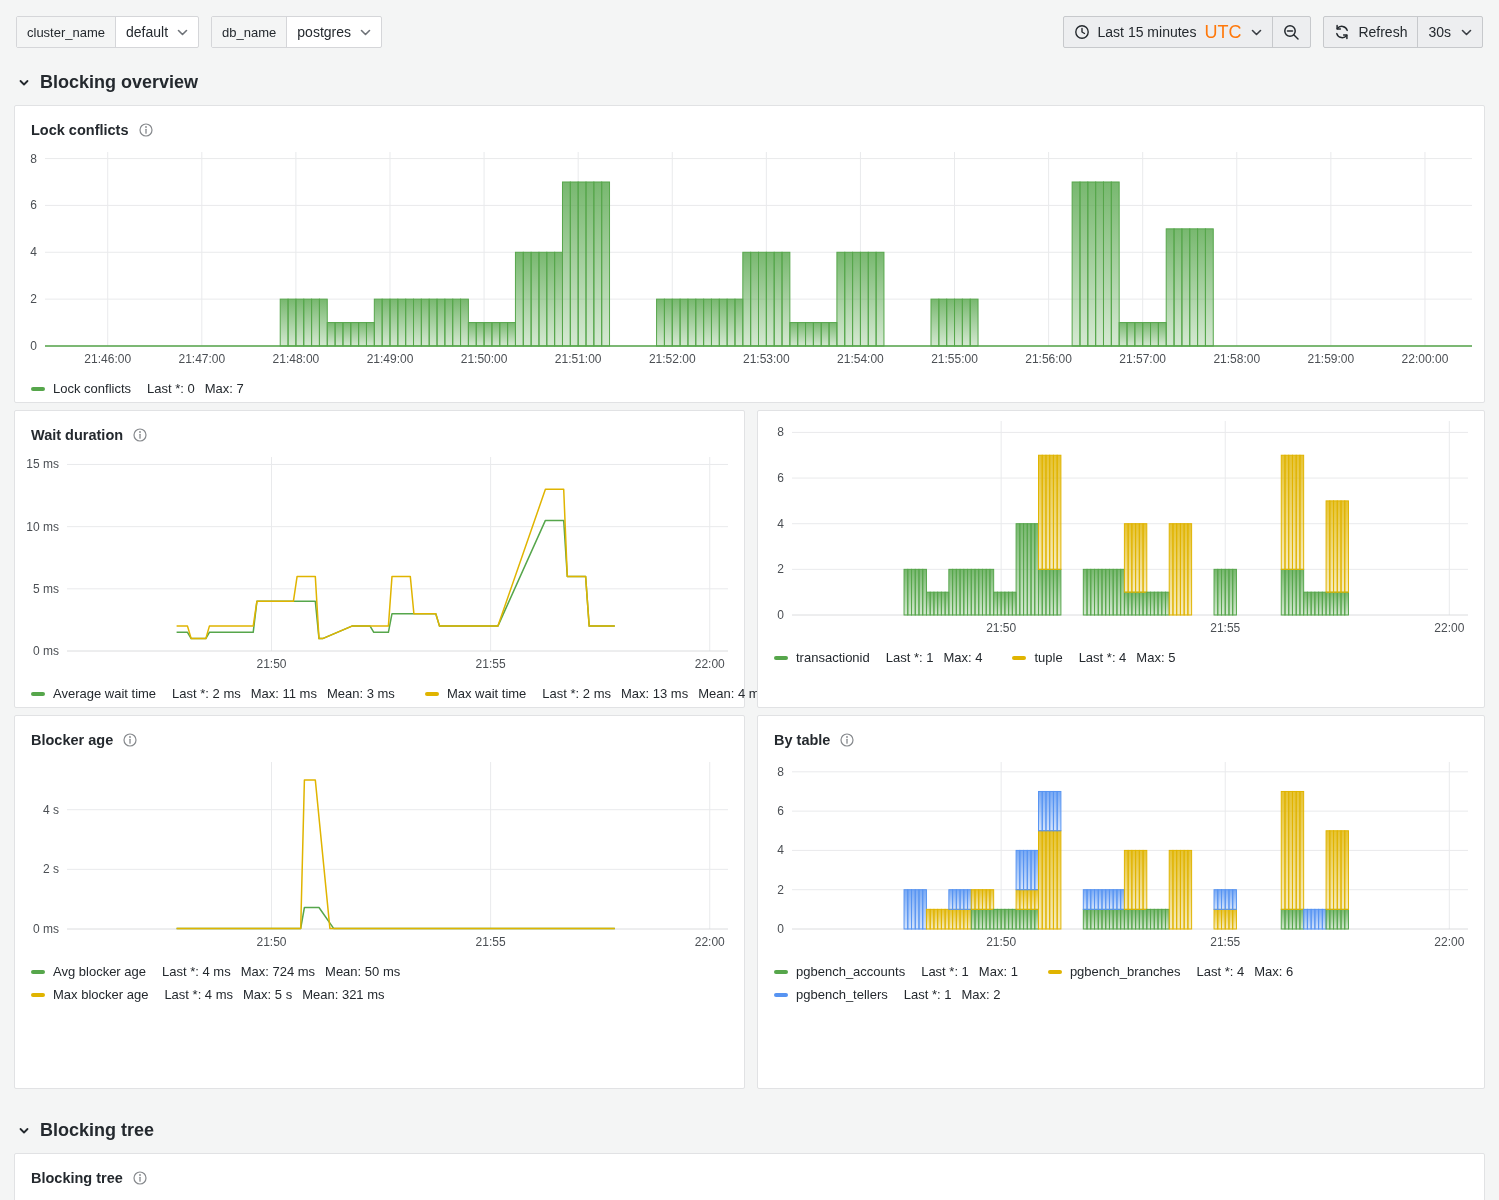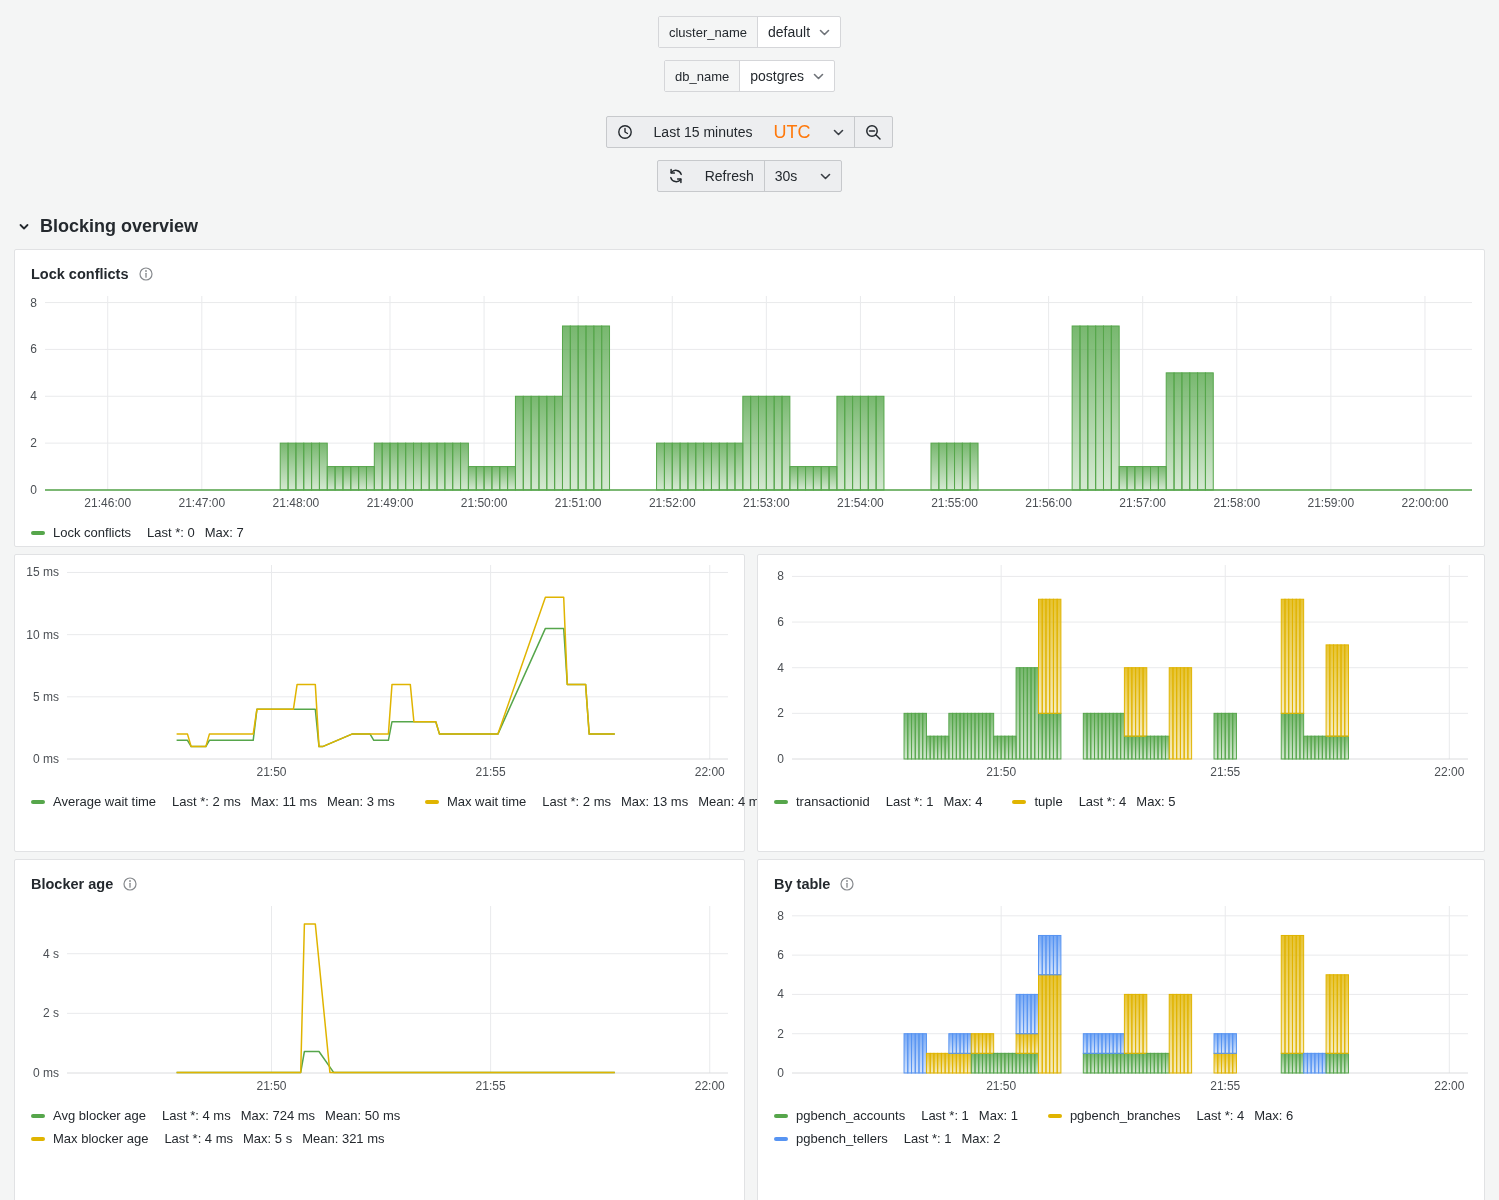--- a/index.html
+++ b/index.html
@@ -3,27 +3,27 @@
 <meta charset="utf-8">
 <style>
   * { box-sizing: border-box; }
   html,body { margin:0; padding:0; }
   body {
     width:1499px; height:1200px; overflow:hidden;
     background:#F4F5F5; color:#24292E;
     font-family:"Liberation Sans","DejaVu Sans",sans-serif;
     font-size:14px;
   }
-  .toolbar { display:flex; align-items:center; padding:16px 16px 0 16px; gap:12px;flex-direction:column; }
+  .toolbar { display:flex; align-items:center; padding:16px 16px 0 16px; gap:12px; }
   .var-box { display:flex; align-items:stretch; height:32px; border:1px solid #D5D6D9; border-radius:2px; background:#fff; }
   .var-label { display:flex; align-items:center; padding:0 10px; background:#F4F5F5; border-right:1px solid #D5D6D9; font-size:13px; }
   .var-value { display:flex; align-items:center; gap:9px; padding:0 10px; font-size:14px; cursor:pointer; }
   .spacer { flex:1; }
   .btn-group { display:flex; align-items:stretch; height:32px; border:1px solid #C7C9CC; border-radius:2px; background:#EDEEF0; overflow:hidden; }
-  .btn-group button { display:flex; align-items:center; gap:21px; padding:0 10px; background:transparent; border:0; border-left:1px solid #C7C9CC; font:inherit; font-weight:500; color:#24292E; cursor:pointer;justify-content:center; }
+  .btn-group button { display:flex; align-items:center; gap:8px; padding:0 10px; background:transparent; border:0; border-left:1px solid #C7C9CC; font:inherit; font-weight:500; color:#24292E; cursor:pointer;justify-content:center; }
   .btn-group button:first-child { border-left:0; }
   .utc { color:#FF780A; font-weight:400; font-size:18px; }
   .caret { margin-left:2px; }
   .section-header { display:flex; align-items:center; gap:10px; padding:24px 16px 12px 18px; font-size:18px; font-weight:700; cursor:pointer; }
   .row { display:flex; gap:12px; padding:0 14px; margin-bottom:7px; }
   .panel { background:#fff; border:1px solid #E1E2E4; border-radius:2px; display:flex; flex-direction:column; min-width:0; }
   .flex1 { flex:1; }
   .w731 { width:731px; flex:none; }
   .h298 { height:298px; }
   .h295 { height:374px; }
@@ -297,20 +297,30 @@
             <span class="legend-stat">Last *: 0</span>
             <span class="legend-stat">Max: 7</span>
           </span>
         </div>
       </div>
   </div>
 </div>
 
 <div class="row">
   <div class="panel w731 h298">
+    <div class="panel-header">
+      <span class="panel-title">Wait duration</span>
+      <span class="icon">
+        <svg width="14" height="14" viewBox="0 0 14 14">
+            <circle cx="7" cy="7" r="6" fill="none" stroke="#86898D" stroke-width="1.2"></circle>
+            <line x1="7" y1="6.3" x2="7" y2="10.2" stroke="#86898D" stroke-width="1.3" stroke-linecap="round"></line>
+            <circle cx="7" cy="4" r="0.9" fill="#86898D"></circle>
+          </svg>
+      </span>
+    </div>
     <div class="chart-area"><svg width="729" height="230">
           <defs>
             <linearGradient id="wait_duration-g-green" x1="0" y1="0" x2="0" y2="1">
               <stop offset="0%" stop-color="#56A64B" stop-opacity="0.8"></stop>
               <stop offset="100%" stop-color="#56A64B" stop-opacity="0.25"></stop>
             </linearGradient>
             <linearGradient id="wait_duration-g-yellow" x1="0" y1="0" x2="0" y2="1">
               <stop offset="0%" stop-color="#E0B400" stop-opacity="0.8"></stop>
               <stop offset="100%" stop-color="#E0B400" stop-opacity="0.25"></stop>
             </linearGradient>

